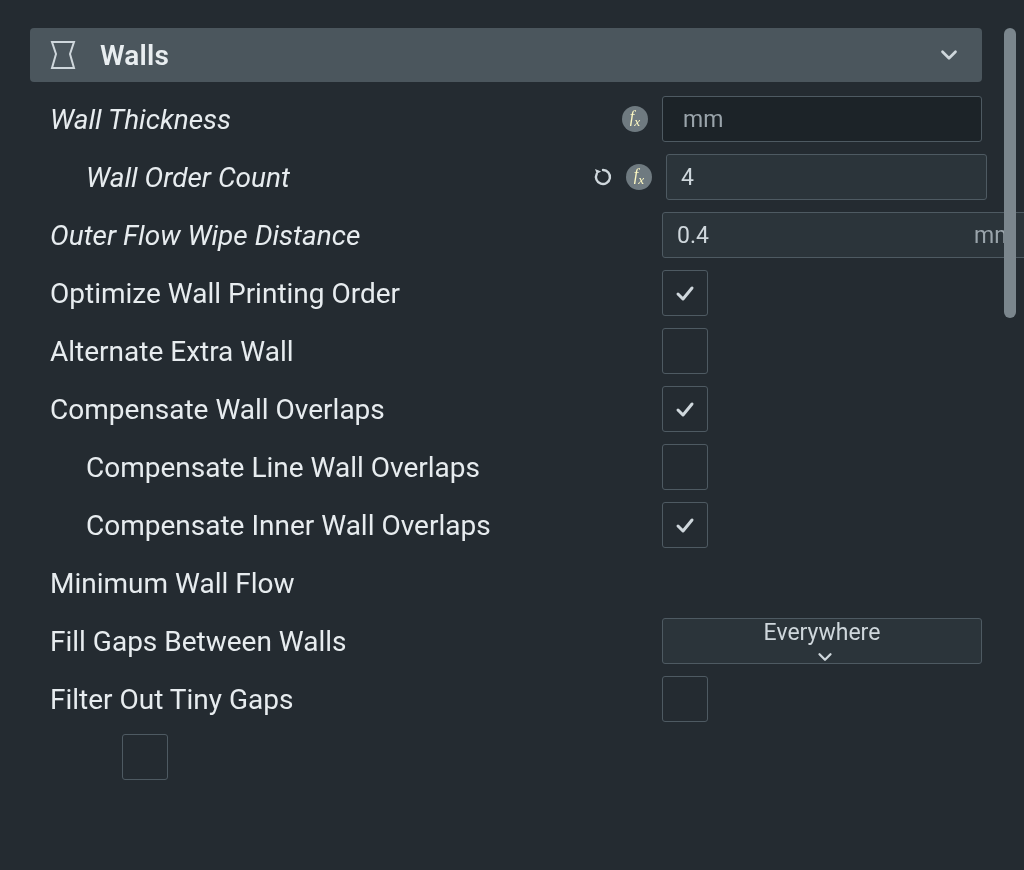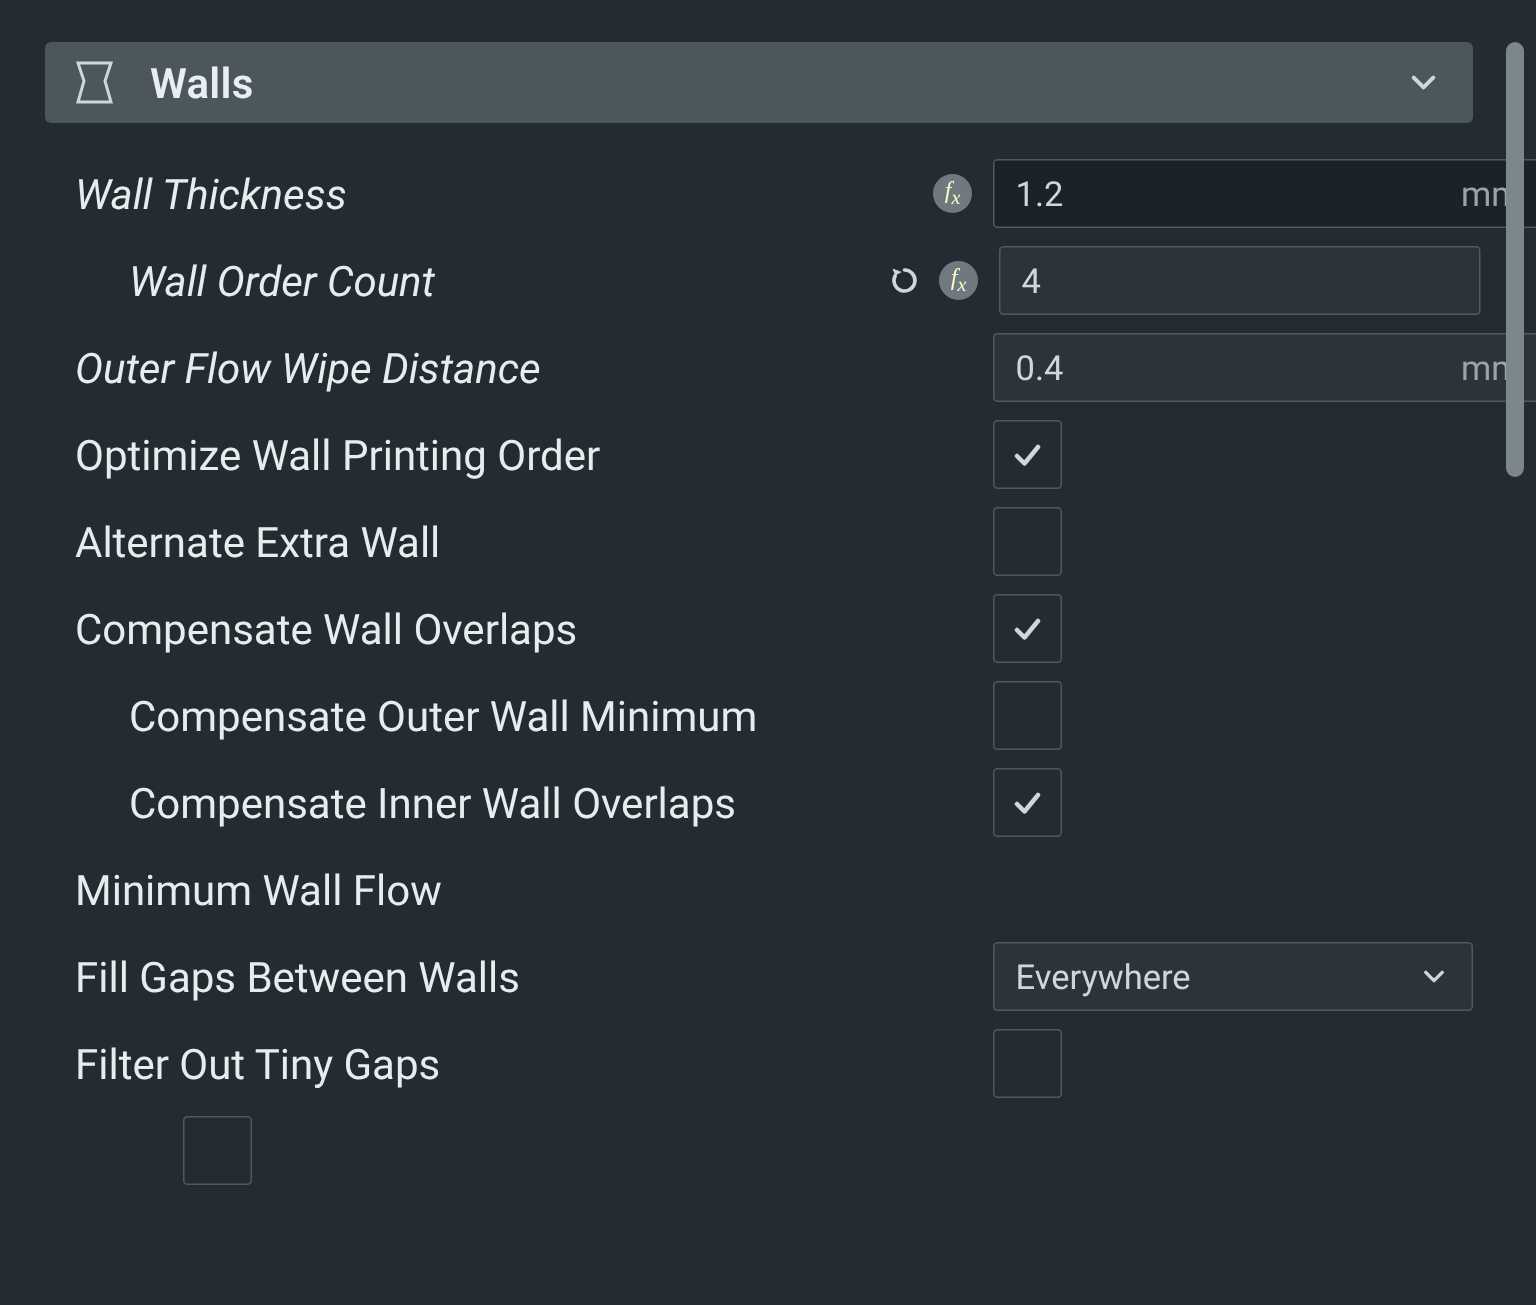--- a/index.html
+++ b/index.html
@@ -17,21 +17,21 @@
   *{box-sizing:border-box;}
   html,body{margin:0;padding:0;background:var(--bg);font-family:-apple-system,BlinkMacSystemFont,"Segoe UI",Roboto,Arial,sans-serif;color:var(--label);}
   .root{width:1024px;height:870px;position:relative;overflow:hidden;background:var(--panel);}
   .content{position:absolute;left:0;top:0;right:24px;bottom:0;padding:28px 18px 0 30px;}
   .scrollbar-track{position:absolute;right:8px;top:28px;bottom:10px;width:12px;}
   .scrollbar-thumb{position:absolute;left:0;top:0;width:12px;height:290px;background:var(--thumb);border-radius:6px;}
 
   .section-header{
     display:flex;align-items:center;height:54px;
     background:var(--header);border-radius:4px;
-    padding:0 20px;margin-bottom:18px;
+    padding:0 20px;margin-bottom:8px;
   }
   .section-header .icon{margin-right:24px;display:flex;align-items:center;}
   .section-title{font-size:28px;font-weight:600;letter-spacing:.2px;color:#e9eef1;}
   .section-chevron{margin-left:auto;display:flex;align-items:center;}
 
   .row{display:flex;align-items:center;height:58px;padding-left:20px;}
   .row.indent .label{padding-left:36px;}
   .label{flex:0 0 540px;font-size:28px;color:var(--label);}
   .label.italic{font-style:italic;}
   .aux{flex:0 0 72px;display:flex;align-items:center;justify-content:flex-end;gap:10px;padding-right:14px;}
@@ -50,21 +50,21 @@
     display:flex;align-items:center;padding:0 14px;
   }
   .field input{
     flex:1;background:transparent;border:none;outline:none;
     color:var(--field-text);font-size:23px;font-family:inherit;padding:0;
   }
   .field input::placeholder{color:var(--muted);}
   .field .unit{color:var(--muted);font-size:23px;margin-left:6px;}
   .field.dark{background:#1c2328;}
 
-  .select{cursor:pointer;}
+  .select{cursor:pointer;flex-direction:column;}
   .select .sel-text{flex:1;color:var(--field-text);font-size:23px;}
   .select .chev{margin-left:6px;display:flex;align-items:center;}
 
   .chk{
     width:46px;height:46px;border:1px solid var(--field-border);border-radius:3px;
     background:transparent;display:flex;align-items:center;justify-content:center;cursor:pointer;
   }
   .chk svg{display:none;}
   .chk.on svg{display:block;}
 </style>
@@ -90,21 +90,20 @@
 
     <div class="row">
       <div class="label italic">Wall Thickness</div>
       <div class="aux">
         <span class="fx-icon">
             <span>f<sub>x</sub></span>
           </span>
       </div>
       <div class="ctrl">
         <div class="field dark">
-          <input value="1.2" style="">
           <span class="unit">mm</span>
         </div>
       </div>
     </div>
 
     <div class="row indent">
       <div class="label italic">Wall Order Count</div>
       <div class="aux">
         <span class="reset-icon" style="background:transparent;">
           <svg width="24" height="24" viewBox="0 0 24 24">
@@ -163,21 +162,21 @@
       <div class="ctrl">
         <div class="chk on">
           <svg width="24" height="24" viewBox="0 0 24 24">
               <path d="M5 13l5 5 9-11" fill="none" stroke="#cfd7dc" stroke-width="3" stroke-linecap="round" stroke-linejoin="round"></path>
             </svg>
         </div>
       </div>
     </div>
 
     <div class="row indent">
-      <div class="label">Compensate Outer Wall Minimum</div>
+      <div class="label">Compensate Line Wall Overlaps</div>
       <div class="aux"></div>
       <div class="ctrl">
         <div class="chk">
           
         </div>
       </div>
     </div>
 
     <div class="row indent">
       <div class="label">Compensate Inner Wall Overlaps</div>

